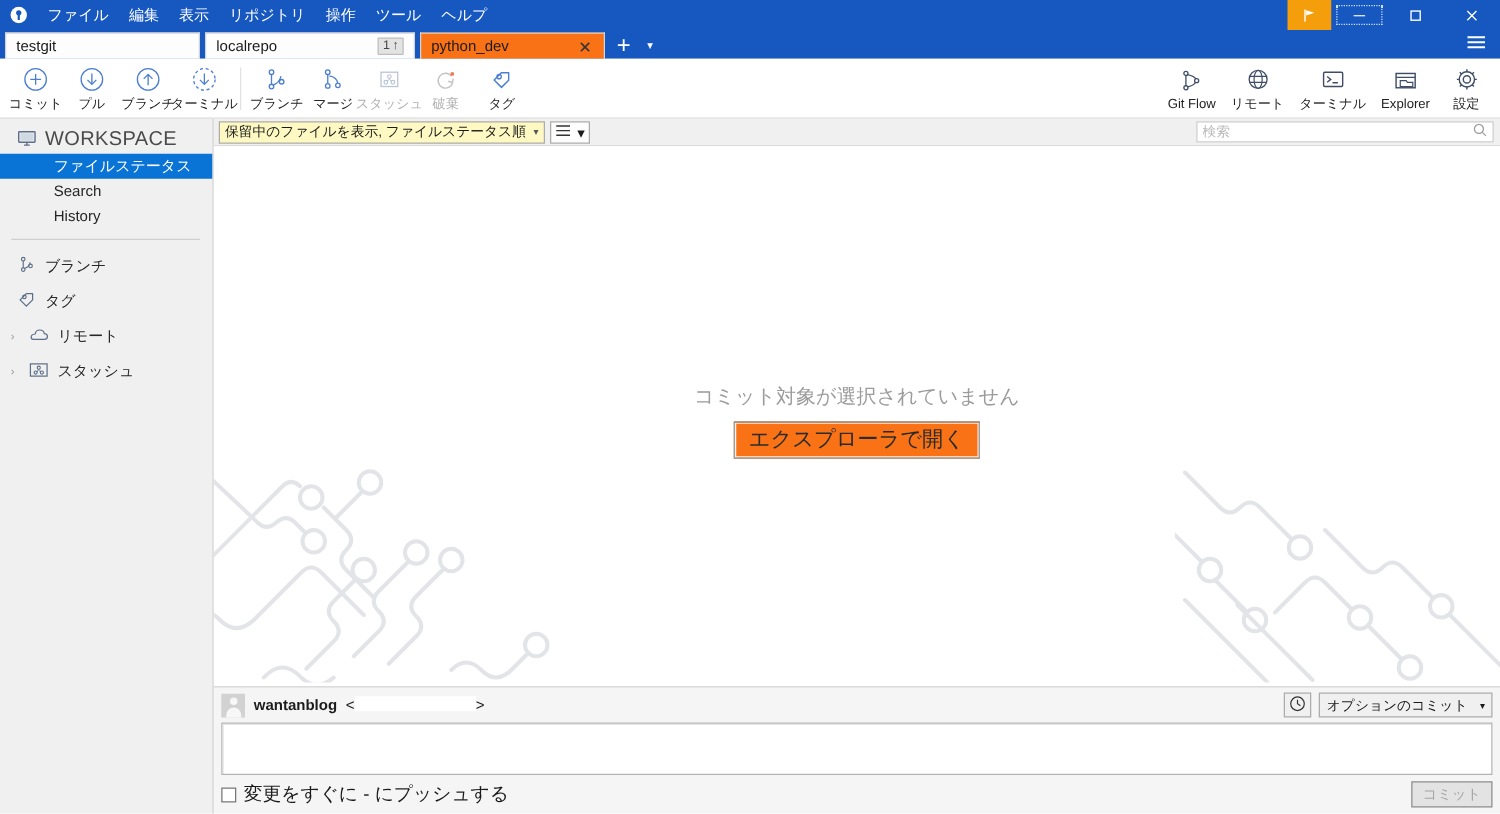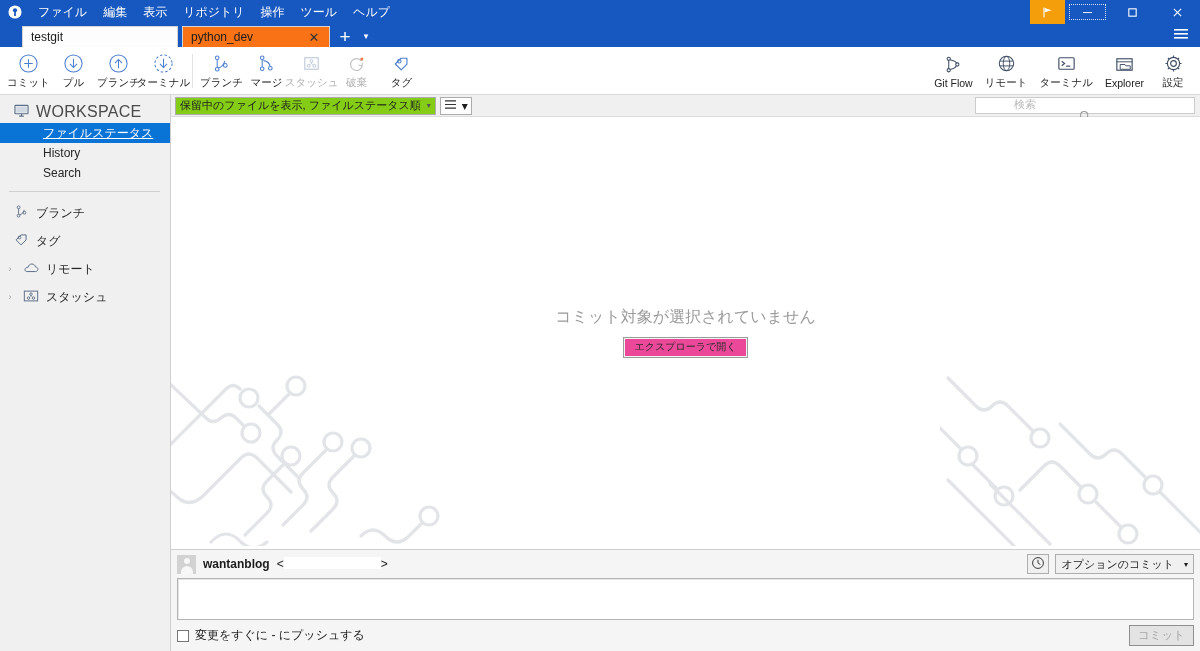--- a/index.html
+++ b/index.html
@@ -28,21 +28,21 @@
   .win-btn { width:45px; display:flex; align-items:center; justify-content:center; }
   .win-btn.focused { outline:1px dotted #cfe0fa; outline-offset:-5px; }
   .hamburger-btn {
     position:absolute; right:8px; top:26px; width:22px; height:16px;
     display:flex; align-items:center; justify-content:center; z-index:5;
   }
 
   
   .tabbar {
     height:23px; background:#1658bf; display:flex; align-items:flex-end; flex:0 0 23px;
-    padding-left:22px; position:relative;
+    padding-left:4px; position:relative;
   }
   .tab {
     height:21px; min-width:150px; display:flex; align-items:center; padding:0 8px;
     background:#ffffff; color:#1b1b1b; font-size:12px; margin-right:4px;
     border:1px solid #d4d4d4; border-bottom:none; position:relative;
   }
   .tab.inactive { background:#fdfdfd; }
   .tab.active { background:#f97316; }
   .tab-label { flex:1; white-space:nowrap; overflow:hidden; }
   .tab-badge {
@@ -78,65 +78,65 @@
     width:171px; flex:0 0 171px; background:#f0f0f0; border-right:1px solid #cfcfcf;
     padding-top:6px; overflow:hidden;
   }
   .side-head {
     display:flex; align-items:center; gap:7px; padding:4px 0 4px 14px; height:22px;
   }
   .side-head-lbl { font-size:16px; color:#4a4a4a; letter-spacing:.3px; }
   .side-sub {
     height:20px; display:flex; align-items:center; padding-left:43px; font-size:12px; color:#262626;
   }
-  .side-sub.selected { background:#0a74d6; color:#ffffff;text-decoration:underline; }
+  .side-sub.selected { background:#0a74d6; color:#ffffff; }
   .side-sep { height:1px; background:#d0d0d0; margin:8px 10px 7px 9px; }
   .side-row {
     height:28px; display:flex; align-items:center; gap:7px; padding-left:14px; font-size:12px; color:#262626;
   }
   .side-row.indent { padding-left:4px; }
   .side-caret { width:12px; color:#9a9a9a; font-size:9px; text-align:center; }
 
   
   .main { flex:1; display:flex; flex-direction:column; min-width:0; }
   .filterbar {
     height:22px; flex:0 0 22px; background:#f0f0f0; display:flex; align-items:center;
     padding:0 4px; gap:4px; border-bottom:1px solid #dcdcdc; position:relative;
   }
   .combo {
-    height:18px; background:#84cc16; border:1px solid #acacac; display:flex; align-items:center;
+    height:18px; background:#fef9c3; border:1px solid #acacac; display:flex; align-items:center;
     padding:0 4px; font-size:11px; color:#1b1b1b; gap:6px;
   }
   .combo .caret { font-size:8px; color:#555; }
   .icon-combo { height:18px; background:#fdfdfd; border:1px solid #acacac;
     display:flex; align-items:center; padding:0 3px; gap:5px; }
   .searchbox {
-    position:absolute; right:5px; width:220px; height:17px; background:#ffffff;
-    border:1px solid #cccccc; display:flex; align-items:center; padding:0 4px;flex-direction:column;
+    position:absolute; right:5px; width:238px; height:17px; background:#ffffff;
+    border:1px solid #cccccc; display:flex; align-items:center; padding:0 4px;
   }
   .searchbox input {
     flex:1; border:none; outline:none; font-size:11px; color:#333;
     font-family:"Liberation Sans","DejaVu Sans",sans-serif; background:transparent;
   }
   .searchbox input::placeholder { color:#b9b9b9; }
 
   .canvas {
     flex:1; position:relative; background:#ffffff; overflow:hidden;
     border-bottom:1px solid #cfcfcf;
   }
   .canvas .deco { position:absolute; bottom:0; pointer-events:none; }
   .deco.left { left:0; }
   .deco.right { right:0; }
   .empty-wrap {
     position:absolute; left:0; right:0; top:44%;
     display:flex; flex-direction:column; align-items:center; gap:9px;
   }
   .empty-msg { font-size:16px; color:#9b9b9b; }
   .empty-btn {
-    font-size:10px; color:#2b2b2b; background:#ec4899;
+    font-size:17px; color:#2b2b2b; background:#f97316;
     border:1px solid #9c9c9c; padding:2px 11px 3px; box-shadow:inset 0 0 0 1px #f3f3f3;
   }
 
   
   .commitpanel {
     height:101px; flex:0 0 101px; background:#f5f5f5; display:flex; flex-direction:column;
   }
   .commit-head {
     height:28px; display:flex; align-items:center; padding:0 6px 0 6px; gap:7px; position:relative;
   }
@@ -172,21 +172,21 @@
     font-family:"Liberation Sans","DejaVu Sans",sans-serif; font-size:12px; color:#1b1b1b;
     background:transparent;
   }
   .commit-foot {
     height:31px; display:flex; align-items:center; padding:0 6px; position:relative; gap:6px;
   }
   .chk-row { display:flex; align-items:center; gap:6px; }
   .chkbox {
     width:12px; height:12px; border:1px solid #767676; background:#fff; display:inline-block;
   }
-  .chk-lbl { font-size:12px; color:#1b1b1b; }
+  .chk-lbl { font-size:15px; color:#1b1b1b; }
   .commit-btn {
     position:absolute; right:6px; width:65px; height:21px; background:#e3e3e3;
     border:1px solid #8f8f8f; color:#a6a6a6; font-size:11.5px;
     display:flex; align-items:center; justify-content:center;
   }
 
   .sep-v { width:1px; height:34px; background:#e2e2e2; margin:0 6px; }
 </style>
 </head>
 <body>
@@ -239,20 +239,27 @@
       <rect x="1" y="1" width="14" height="1.6" fill="#ffffff"></rect>
       <rect x="1" y="5" width="14" height="1.6" fill="#ffffff"></rect>
       <rect x="1" y="9" width="14" height="1.6" fill="#ffffff"></rect>
     </svg>
   </div>
 
   <div class="tabbar">
     <div class="tab inactive" style="min-width:156px">
       <span class="tab-label">testgit</span>
     </div>
+    <div class="tab inactive" style="min-width:168px">
+      <span class="tab-label">localrepo</span>
+      <span class="tab-badge">
+        <span>1</span>
+        <span>↑</span>
+      </span>
+    </div>
     <div class="tab active" style="min-width:148px">
       <span class="tab-label">python_dev</span>
       <span class="tab-close">✕</span>
     </div>
     <div class="tab-newbtn">+</div>
     <div class="tab-dropbtn">▾</div>
   </div>
 
   <div class="toolbar">
     <div class="tb-group" style="padding-left:6px">
@@ -416,24 +423,24 @@
             <rect x="2.4" y="2.8" width="11.2" height="6.4" fill="#cfd8e3"></rect>
             <path d="M5.5 13h5M8 10.5v2.5" stroke="#5d6f88" stroke-width="1.2"></path>
           </svg>
         </span>
         <span class="side-head-lbl">WORKSPACE</span>
       </div>
       <div class="side-sub selected">
         <span>ファイルステータス</span>
       </div>
       <div class="side-sub">
+        <span>Search</span>
+      </div>
+      <div class="side-sub">
         <span>History</span>
-      </div>
-      <div class="side-sub">
-        <span>Search</span>
       </div>
 
       <div class="side-sep"></div>
 
       <div class="side-row">
         <span>
           <svg width="15" height="15" viewBox="0 0 18 18">
             <circle cx="5.5" cy="4" r="1.7" fill="none" stroke="#5d6f88" stroke-width="1.1"></circle>
             <circle cx="5.5" cy="14" r="1.7" fill="none" stroke="#5d6f88" stroke-width="1.1"></circle>
             <circle cx="12.5" cy="10.5" r="1.7" fill="none" stroke="#5d6f88" stroke-width="1.1"></circle>

